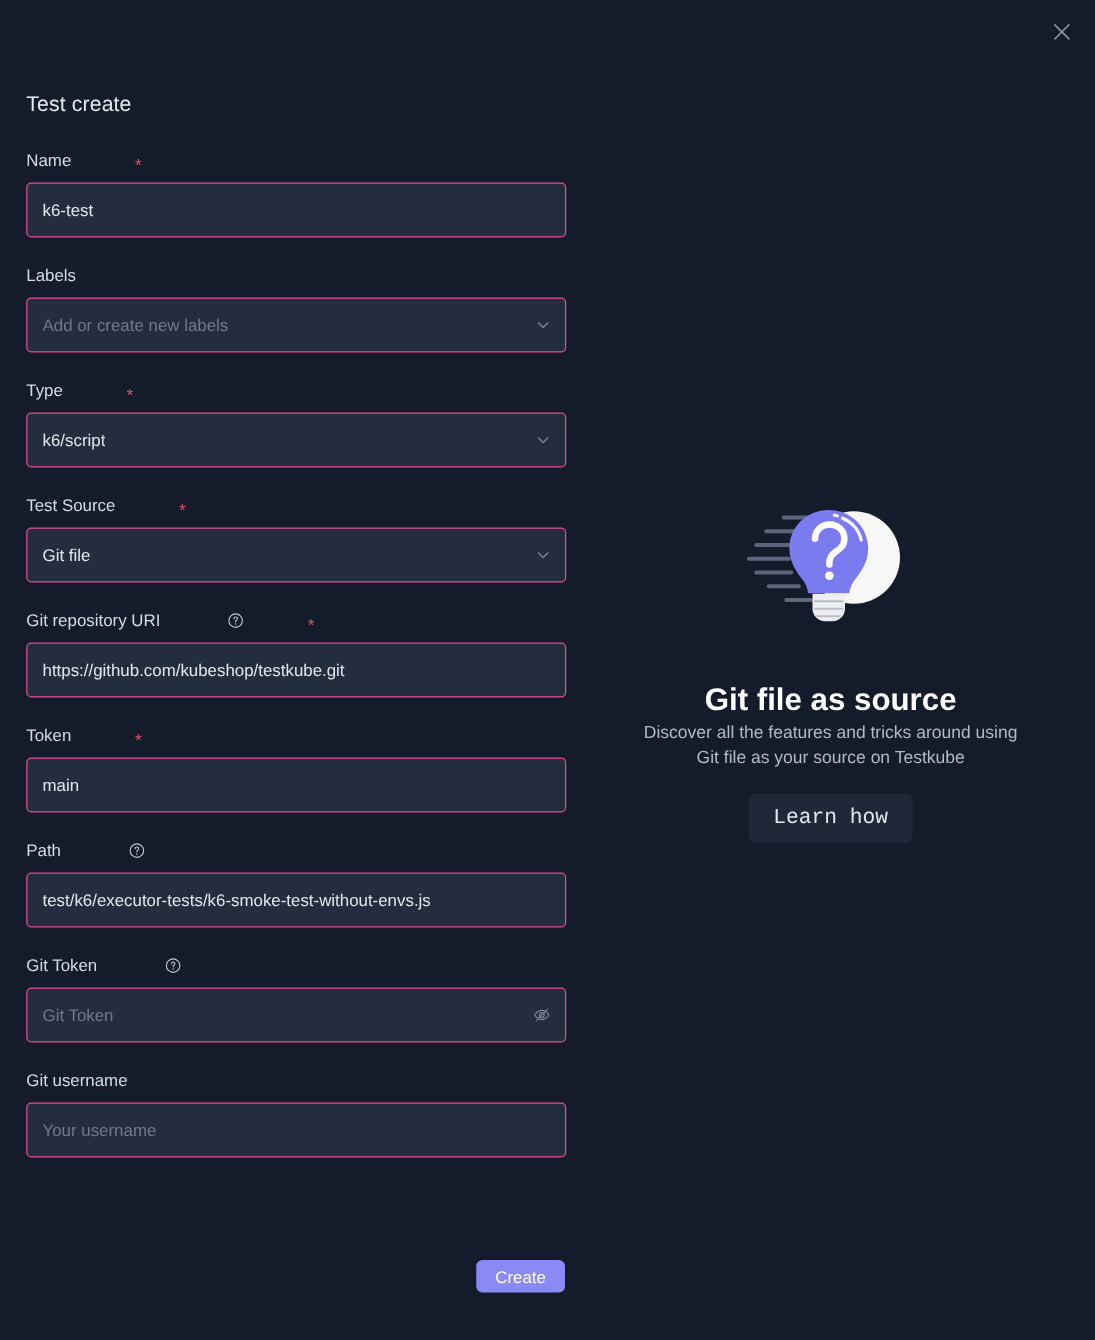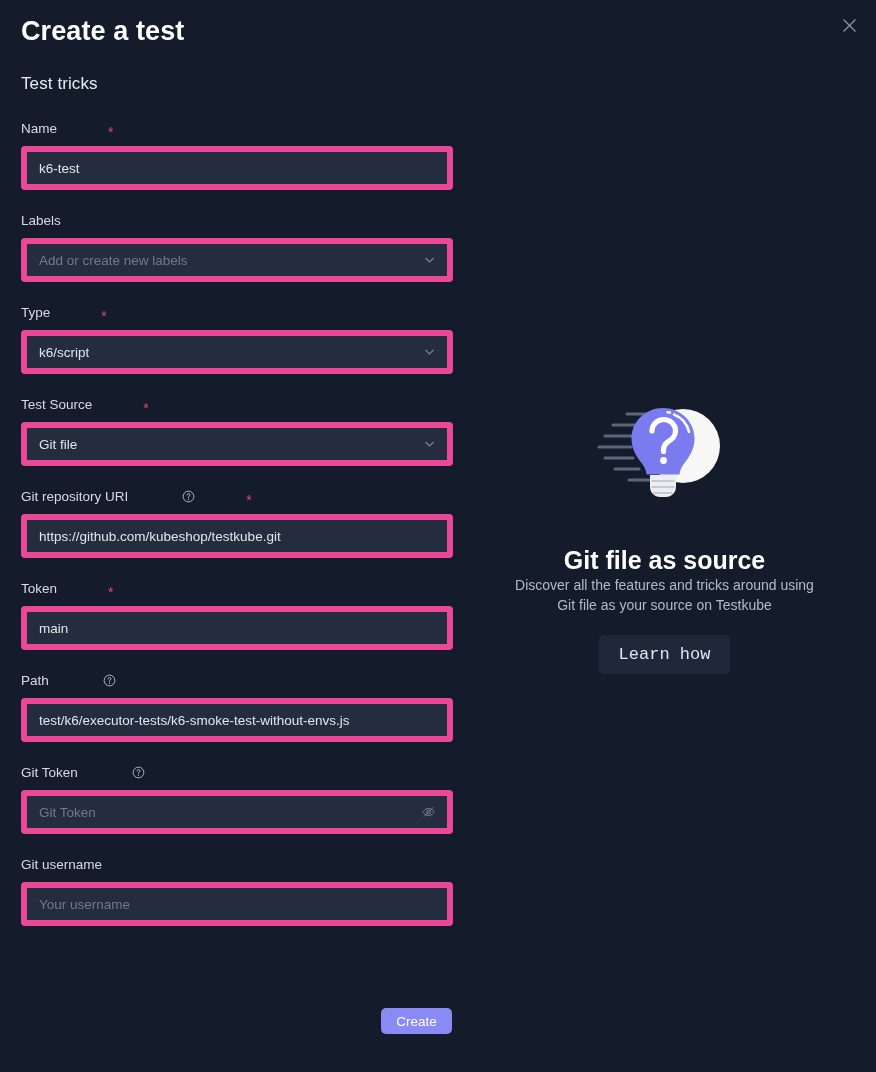--- a/index.html
+++ b/index.html
@@ -85,21 +85,21 @@
     color: #c3c9d4;
     cursor: pointer;
   }
   .help-icon svg { display: block; }
 
   .input-box {
     position: relative;
     width: 432px;
     height: 44px;
     background: #242d3d;
-    border: 6px solid #ec4899;
+    border: 1px solid #ec4899;
     border-radius: 4px;
     display: flex;
     align-items: center;
     padding: 0 12px;
     cursor: text;
   }
   .input-box.select { cursor: pointer; }
 
   .input-text {
     font-size: 13.5px;
@@ -197,34 +197,33 @@
     padding: 10px 20px;
     cursor: pointer;
     text-align: right;
   }
 </style>
 </head>
 <body>
 
 <div class="modal">
 
-  <div class="modal-title">Create a test</div>
 
   <div class="close-btn">
     <span>
       <svg width="15" height="15" viewBox="0 0 15 15" fill="none" stroke="currentColor" stroke-width="1.2">
         <line x1="1.5" y1="1.5" x2="13.5" y2="13.5"></line>
         <line x1="13.5" y1="1.5" x2="1.5" y2="13.5"></line>
       </svg>
     </span>
   </div>
 
   <div class="form-col">
 
-    <div class="section-title">Test tricks</div>
+    <div class="section-title">Test create</div>
 
     <div class="field">
       <div class="field-label">
         <span>Name</span>
         <span class="req-star">*</span>
       </div>
       <div class="input-box">
         <span class="input-text">k6-test</span>
       </div>
     </div>

